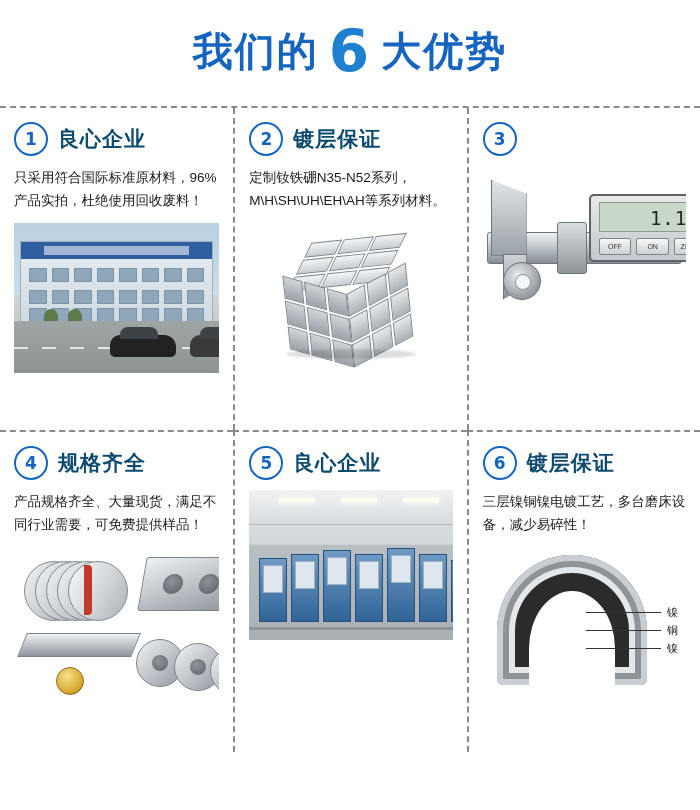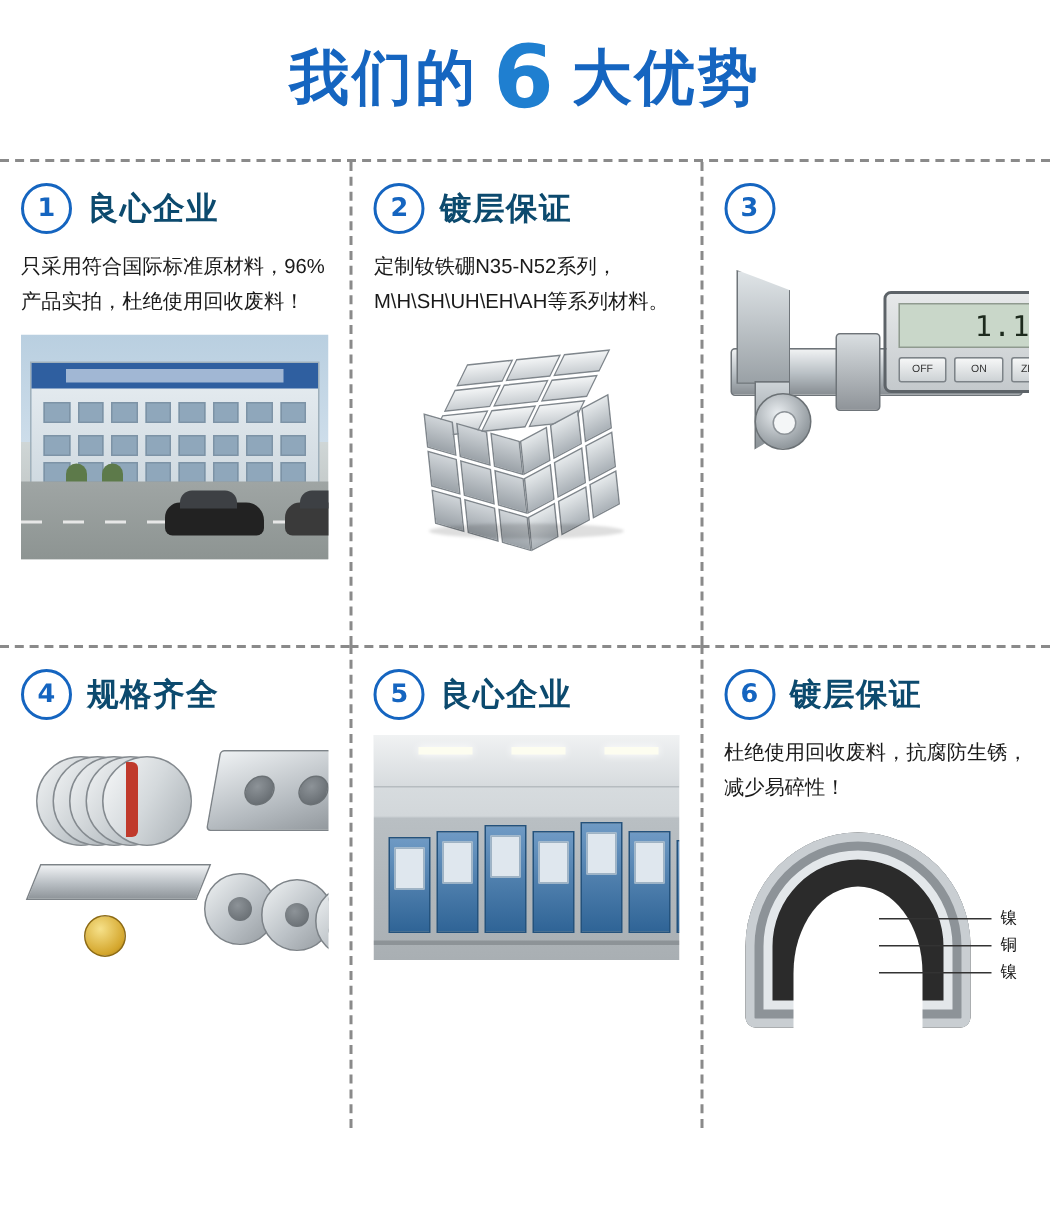--- a/index.html
+++ b/index.html
@@ -667,20 +667,21 @@
           </div>
         </div>
       </div>
     </div>
 
     <div class="cell row2 col1">
       <div class="cell-head">
         <div class="badge">4</div>
         <div class="cell-title">规格齐全</div>
       </div>
+      <p class="cell-text">产品规格齐全、大量现货，满足不同行业需要，可免费提供样品！</p>
       <div class="media">
         <div class="shapes">
           <div class="disc-stack">
             <div class="disc d1"></div>
             <div class="disc d2"></div>
             <div class="disc d3"></div>
             <div class="disc d4"></div>
             <div class="disc d5"></div>
             <div class="disc-red"></div>
           </div>
@@ -718,21 +719,21 @@
           <div class="floor-line"></div>
         </div>
       </div>
     </div>
 
     <div class="cell row2 col3">
       <div class="cell-head">
         <div class="badge">6</div>
         <div class="cell-title">镀层保证</div>
       </div>
-      <p class="cell-text">杜绝使用回收废料，抗腐防生锈，减少易碎性！</p>
+      <p class="cell-text">三层镍铜镍电镀工艺，多台磨床设备，减少易碎性！</p>
       <div class="media">
         <div class="coating">
           <div class="arc"></div>
           <div class="arc-inner"></div>
           <div class="legend">
             <div class="row">
               <span class="lead"></span>
               <span class="lbl">镍</span>
             </div>
             <div class="row">

